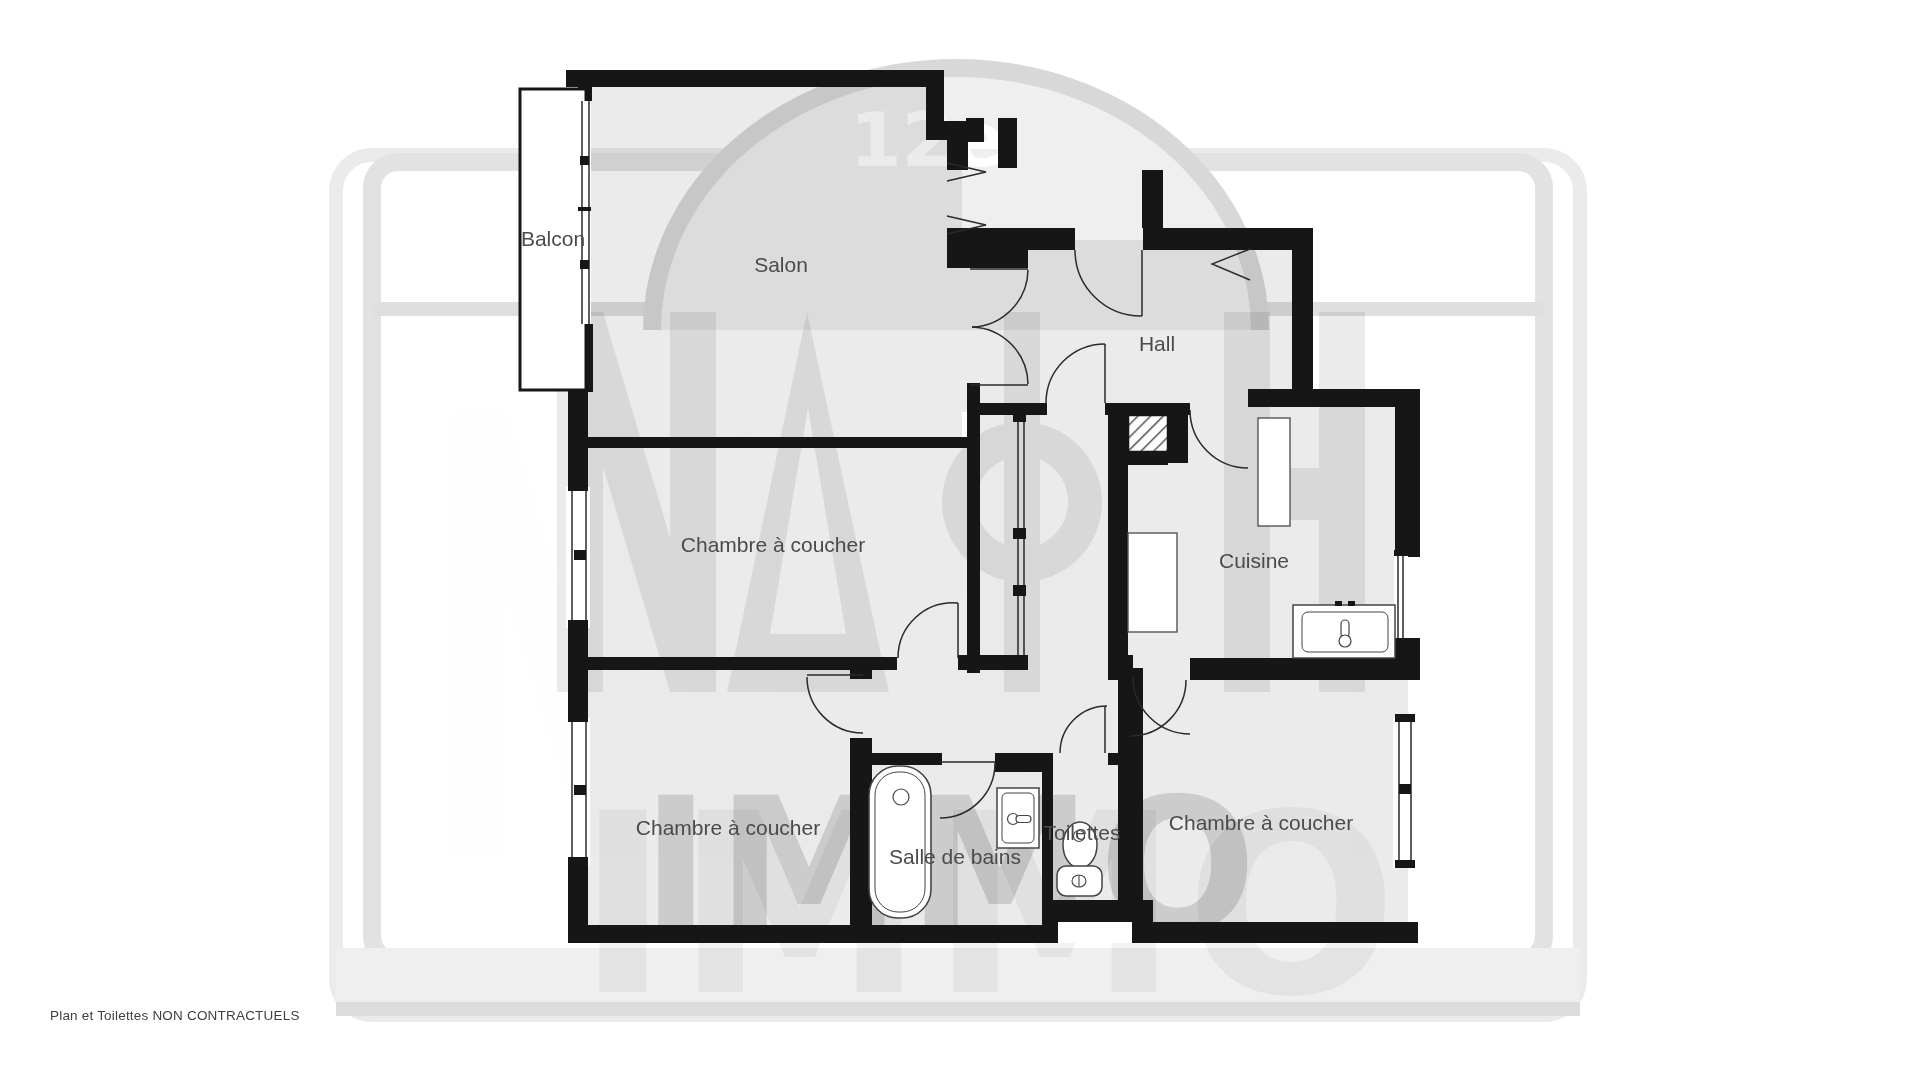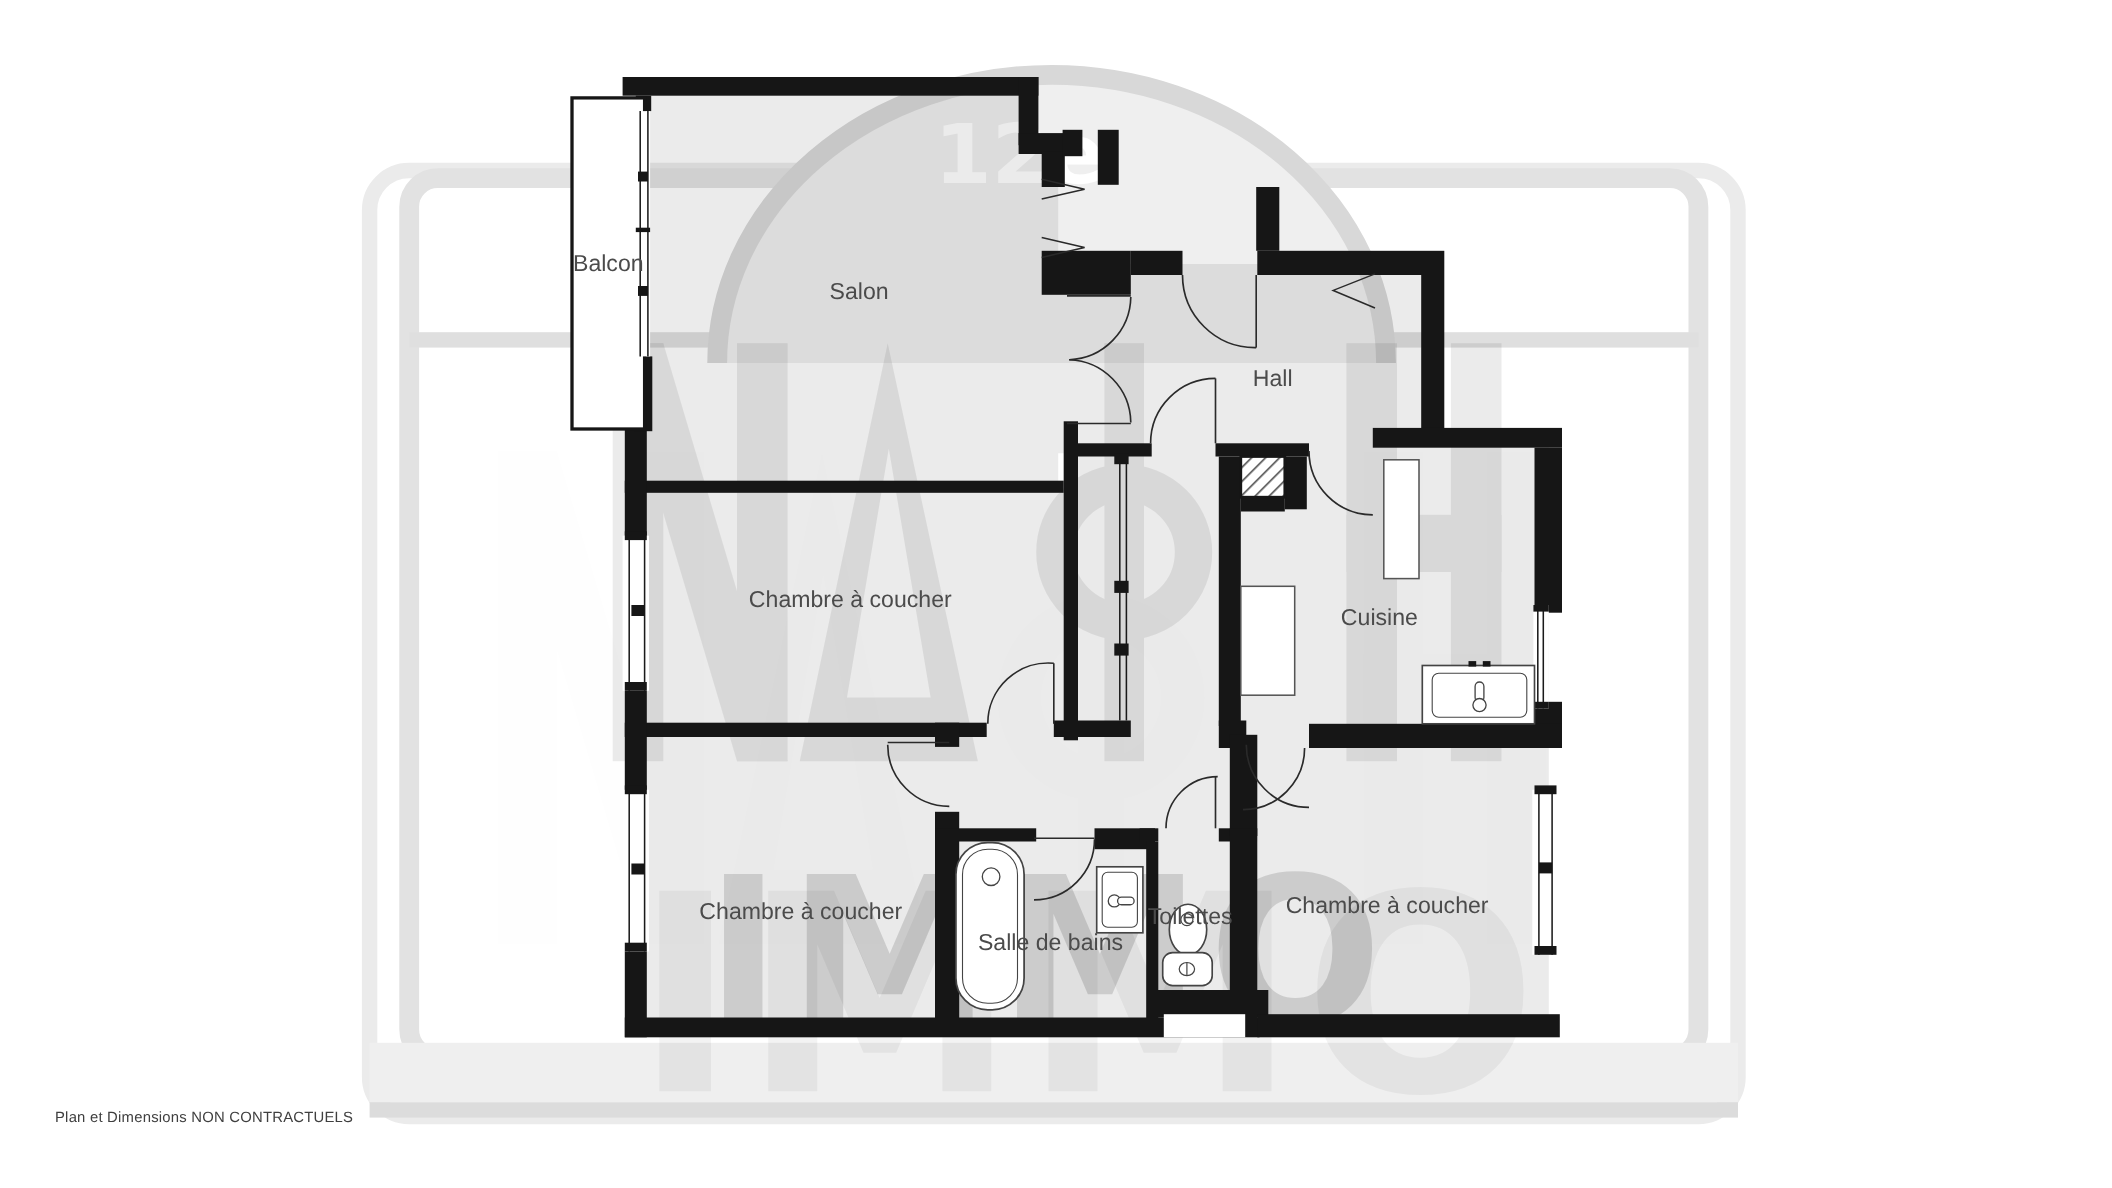--- a/index.html
+++ b/index.html
@@ -274,15 +274,15 @@
     <text class="room-label" x="1157" y="351">Hall</text>
     <text class="room-label" x="773" y="552">Chambre à coucher</text>
     <text class="room-label" x="1254" y="568">Cuisine</text>
     <text class="room-label" x="728" y="835">Chambre à coucher</text>
     <text class="room-label" x="955" y="864">Salle de bains</text>
     <text class="room-label" x="1082" y="840">Toilettes</text>
     <text class="room-label" x="1261" y="830">Chambre à coucher</text>
   </g>
 </svg>
 
-<div class="disclaimer">Plan et Dimensions NON CONTRACTUELS</div>
+<div class="disclaimer">Plan et Toilettes NON CONTRACTUELS</div>
 
 </div>
 
 </body></html>

